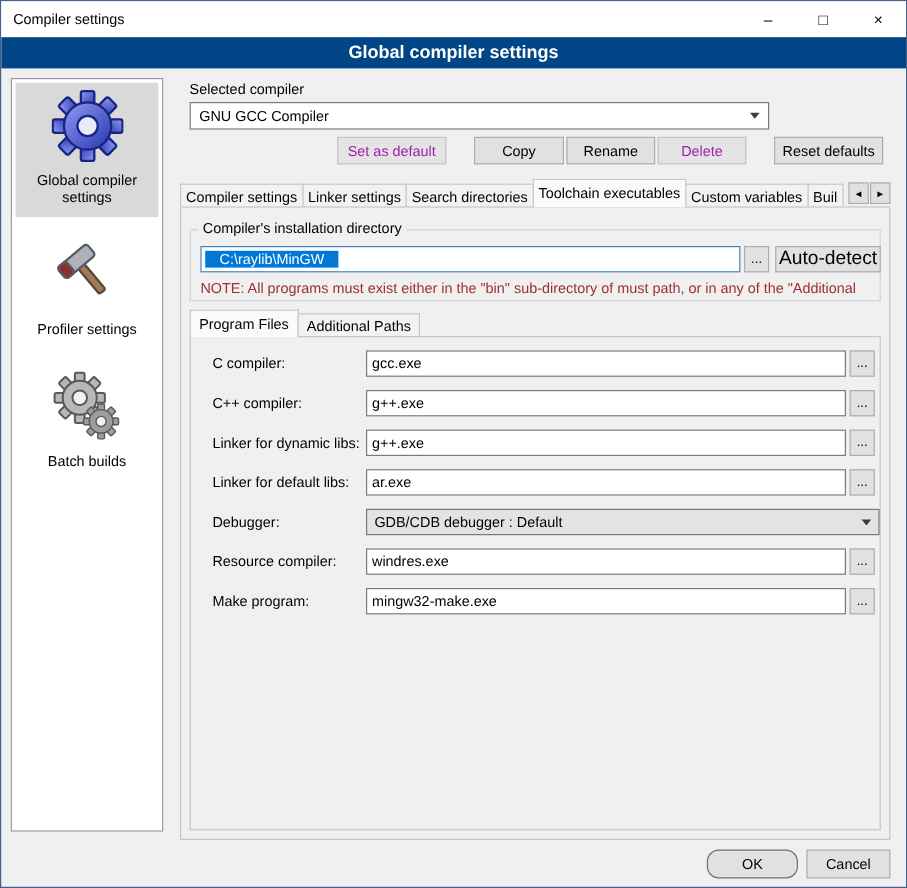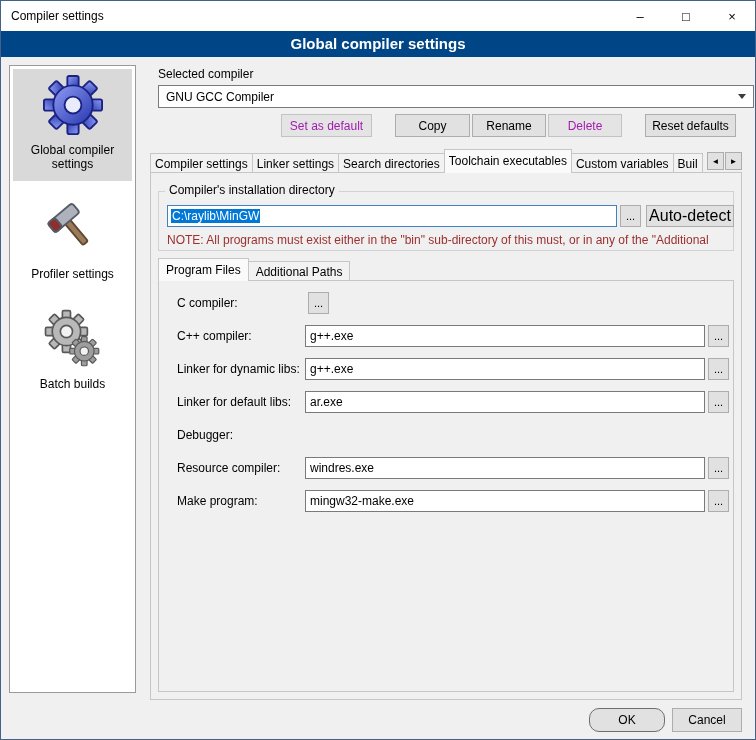--- a/index.html
+++ b/index.html
@@ -23,21 +23,21 @@
   .sidebar { position: absolute; left: 8px; top: 64px; width: 127px; height: 628px; background: #fff;
              border: 1px solid #9a9a9a; padding: 3px; }
   .side-item { display: flex; flex-direction: column; align-items: center; padding: 6px 2px 10px;
                margin-bottom: 12px; cursor: pointer; }
   .side-item.selected { background: #d9d9d9; }
   .side-label { text-align: center; margin-top: 8px; line-height: 14px; }
   .icon64 { width: 60px; height: 60px; }
 
   
   .lbl-selected { position: absolute; left: 157px; top: 66px; }
-  .combo { position: absolute; left: 157px; top: 84px; width: 596px; height: 23px; background: #fff;
+  .combo { position: absolute; left: 157px; top: 84px; width: 483px; height: 23px; background: #fff;
            border: 1px solid #7a7a7a; display: flex; align-items: center; padding: 0 7px; cursor: default; }
   .arrow-down { width: 0; height: 0; border-left: 4px solid transparent; border-right: 4px solid transparent;
                 border-top: 5px solid #3c3c3c; margin-left: auto; }
   .btn { position: absolute; top: 113px; height: 23px; background: #e1e1e1; border: 1px solid #adadad;
          font-size: 12px; line-height: 20px; text-align: center; cursor: pointer; }
   .btn:disabled { color: #a21caf; border-color: #c3c3c3; background: #e4e4e4; }
   #btn-setdefault { left: 280px; width: 91px; }
   #btn-copy      { left: 394px; width: 75px; }
   #btn-rename    { left: 471px; width: 74px; }
   #btn-delete    { left: 547px; width: 74px; }
@@ -56,21 +56,21 @@
   .tabpanel { position: absolute; left: 149px; top: 171px; width: 592px; height: 528px;
               border: 1px solid #c6c6c6; background: #f0f0f0; }
 
   
   .groupbox { position: absolute; left: 157px; top: 190px; width: 576px; height: 60px;
               border: 1px solid #d2d2d2; }
   .grouptitle { position: absolute; left: 6px; top: -9px; background: #f0f0f0; padding: 0 4px; text-align: right; }
   .dirrow { position: absolute; left: 8px; top: 13px; display: flex; align-items: center; }
   .textbox { width: 450px; height: 22px; background: #fff; border: 1px solid #3f81c3; display: flex;
              align-items: center; padding: 0 3px; cursor: text; overflow: hidden; white-space: nowrap; }
-  .seltext { background: #0078d7; color: #fff; padding: 0 1px; }
+  .seltext { background: #0078d7; color: #fff; padding: 0 12px; }
   .dots { width: 21px; height: 22px; background: #e1e1e1; border: 1px solid #adadad; margin-left: 3px;
           font-size: 11px; line-height: 18px; text-align: center; cursor: pointer; padding: 0; }
   .autodetect { width: 88px; height: 22px; background: #e1e1e1; border: 1px solid #adadad; margin-left: 5px;
                 font-size: 16px; cursor: pointer; }
   .note { position: absolute; left: 8px; top: 41px; width: 585px; color: #9c2f2f; white-space: nowrap;
           overflow: hidden; }
 
   
   .subtabstrip { position: absolute; left: 157px; top: 257px; height: 23px; display: flex;
                  align-items: flex-end; z-index: 2; }
@@ -201,50 +201,55 @@
 
   <div class="groupbox">
     <span class="grouptitle">Compiler's installation directory</span>
     <div class="dirrow">
       <div class="textbox">
         <span class="seltext">C:\raylib\MinGW</span>
       </div>
       <button class="dots">...</button>
       <button class="autodetect">Auto-detect</button>
     </div>
-    <div class="note">NOTE: All programs must exist either in the "bin" sub-directory of this must, or in any of the "Additional</div>
+    <div class="note">NOTE: All programs must exist either in the "bin" sub-directory of must path, or in any of the "Additional</div>
   </div>
 
   <div class="subtabstrip">
     <div class="tab active">Program Files</div>
     <div class="tab">Additional Paths</div>
   </div>
 
   <div class="subpanel">
     <div class="frow">
       <span class="flabel">C compiler:</span>
+      <input class="ftext" value="gcc.exe" style="">
       <button class="dots">...</button>
     </div>
     <div class="frow">
       <span class="flabel">C++ compiler:</span>
       <input class="ftext" value="g++.exe" style="">
       <button class="dots">...</button>
     </div>
     <div class="frow">
       <span class="flabel">Linker for dynamic libs:</span>
       <input class="ftext" value="g++.exe" style="">
       <button class="dots">...</button>
     </div>
     <div class="frow">
       <span class="flabel">Linker for default libs:</span>
       <input class="ftext" value="ar.exe" style="">
       <button class="dots">...</button>
     </div>
     <div class="frow">
       <span class="flabel">Debugger:</span>
+      <div class="fselect">
+        <span>GDB/CDB debugger : Default</span>
+        <span class="arrow-down"></span>
+      </div>
     </div>
     <div class="frow">
       <span class="flabel">Resource compiler:</span>
       <input class="ftext" value="windres.exe" style="">
       <button class="dots">...</button>
     </div>
     <div class="frow">
       <span class="flabel">Make program:</span>
       <input class="ftext" value="mingw32-make.exe" style="">
       <button class="dots">...</button>

